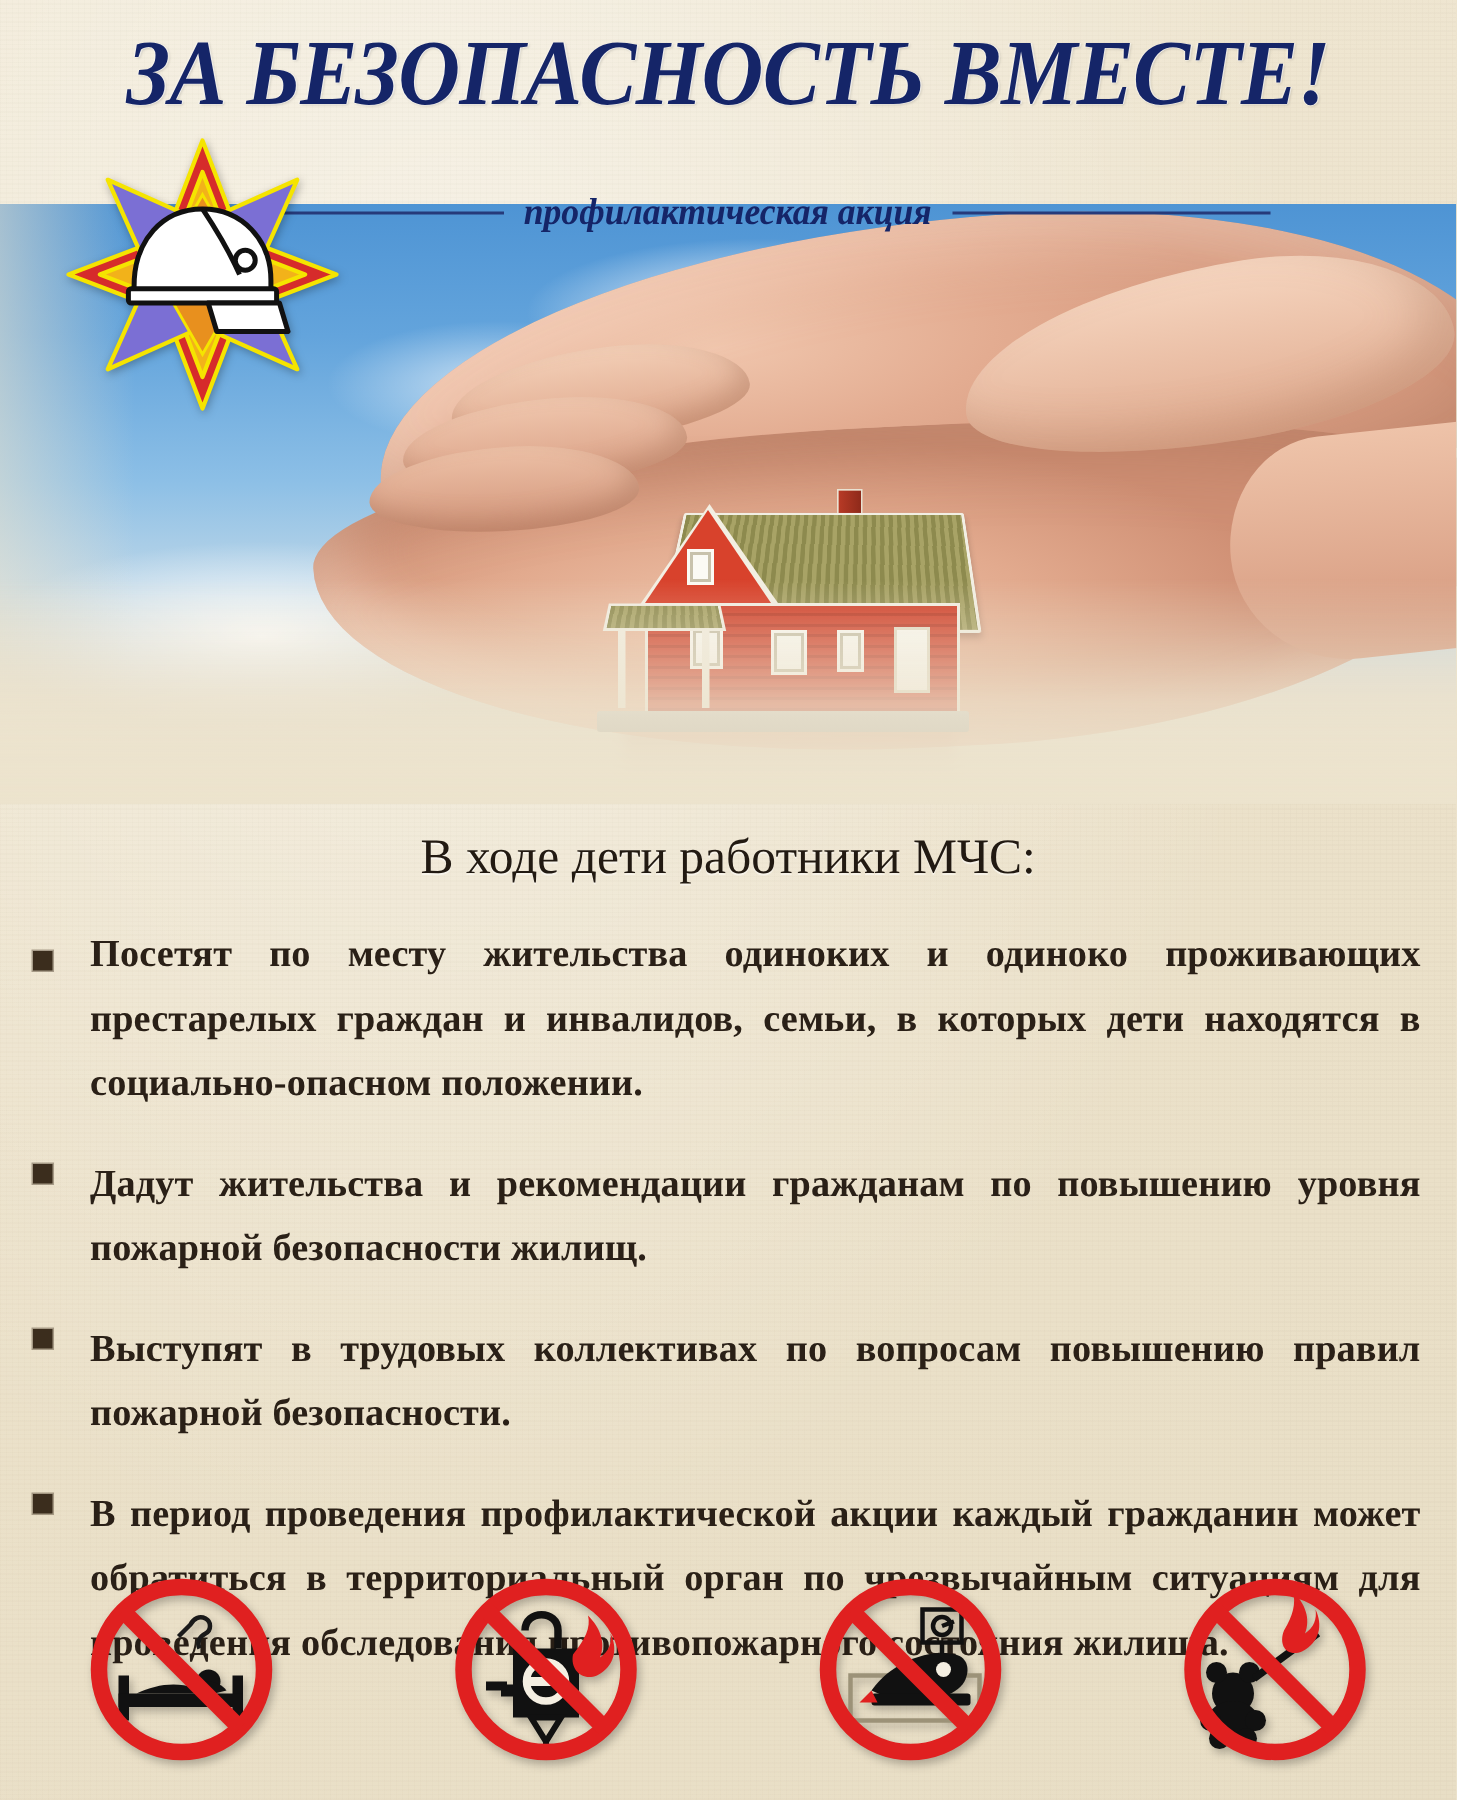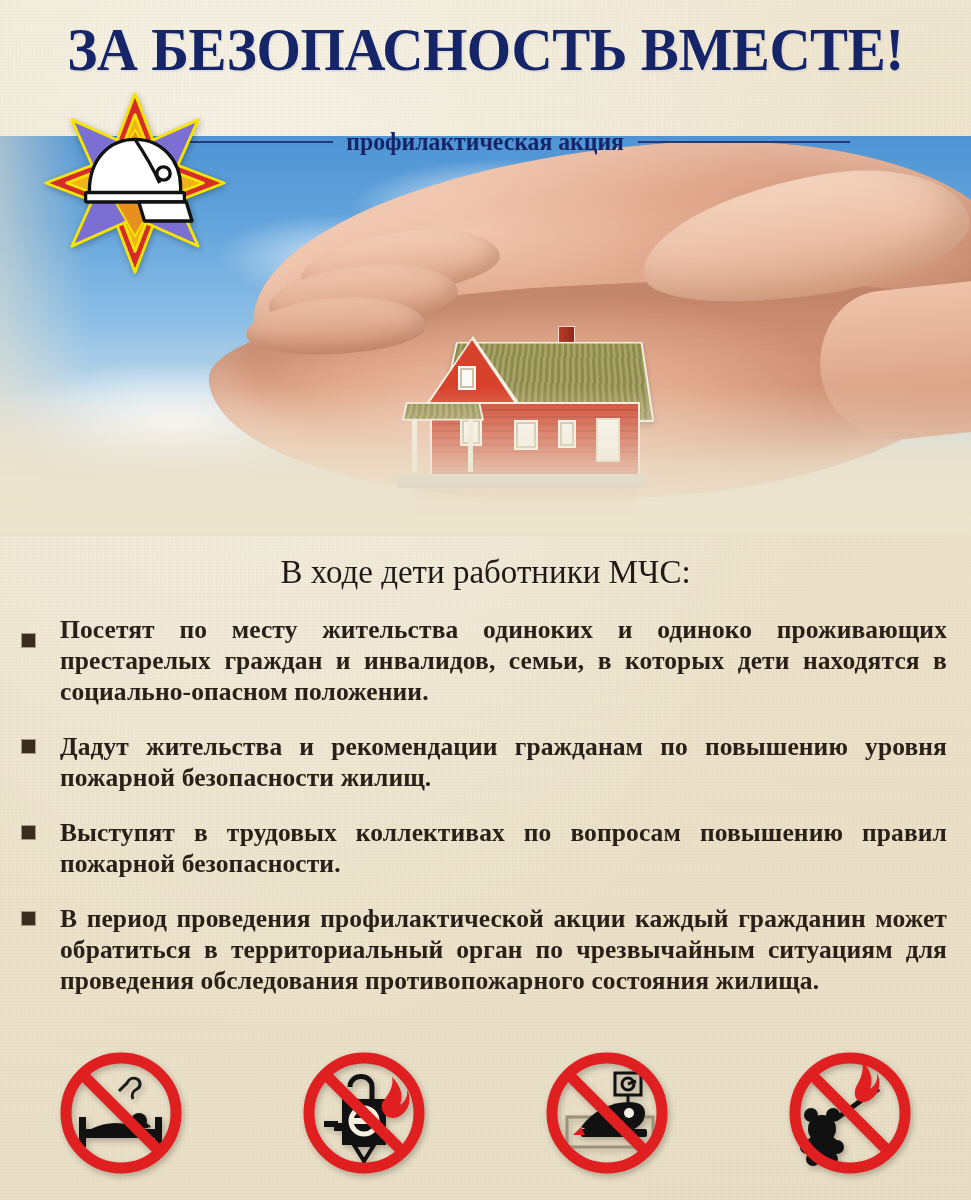--- a/index.html
+++ b/index.html
@@ -34,20 +34,21 @@
     opacity: .9;
   }
 
   
   .header {
     position: absolute;
     top: 0; left: 0;
     width: 971px;
     height: 136px;
     z-index: 5;
+    font-style: italic;
   }
   .title {
     position: absolute;
     top: 14px; left: 0; width: 971px;
     text-align: center;
     font-family: "Liberation Serif", "DejaVu Serif", serif;
     font-weight: bold;
     font-size: 62px;
     line-height: 70px;
     letter-spacing: -0.5px;
@@ -291,21 +292,21 @@
   .bullet-mark {
     position: absolute;
     left: 22px;
     width: 13px; height: 13px;
     background: #3b2d1d;
     box-shadow: 0 0 0 1px rgba(60,45,28,0.4);
   }
   .bullet-text {
     font-family: "Liberation Serif", "DejaVu Serif", serif;
     font-size: 25.5px;
-    line-height: 31px;
+    line-height: 43px;
     color: #2a2017;
     text-align: justify;
     text-justify: inter-word;
     font-weight: 600;
     letter-spacing: 0.1px;
   }
 
   
   .icons {
     position: absolute;

